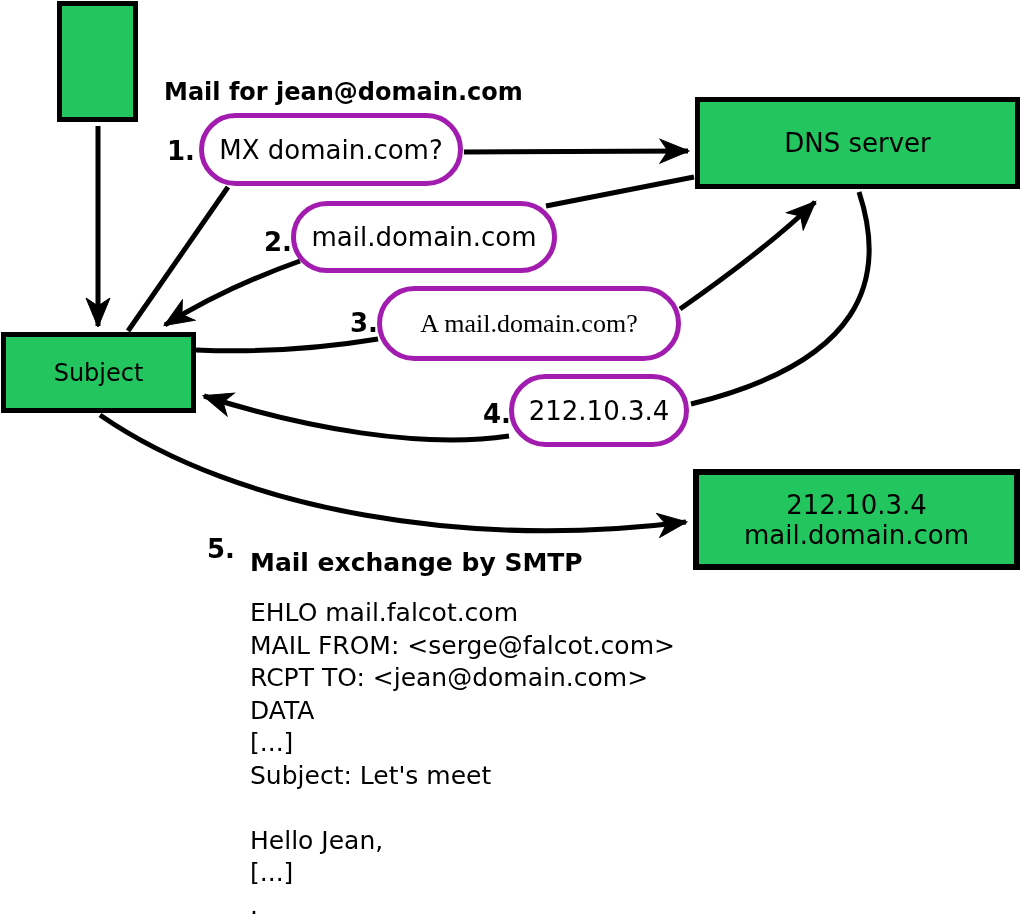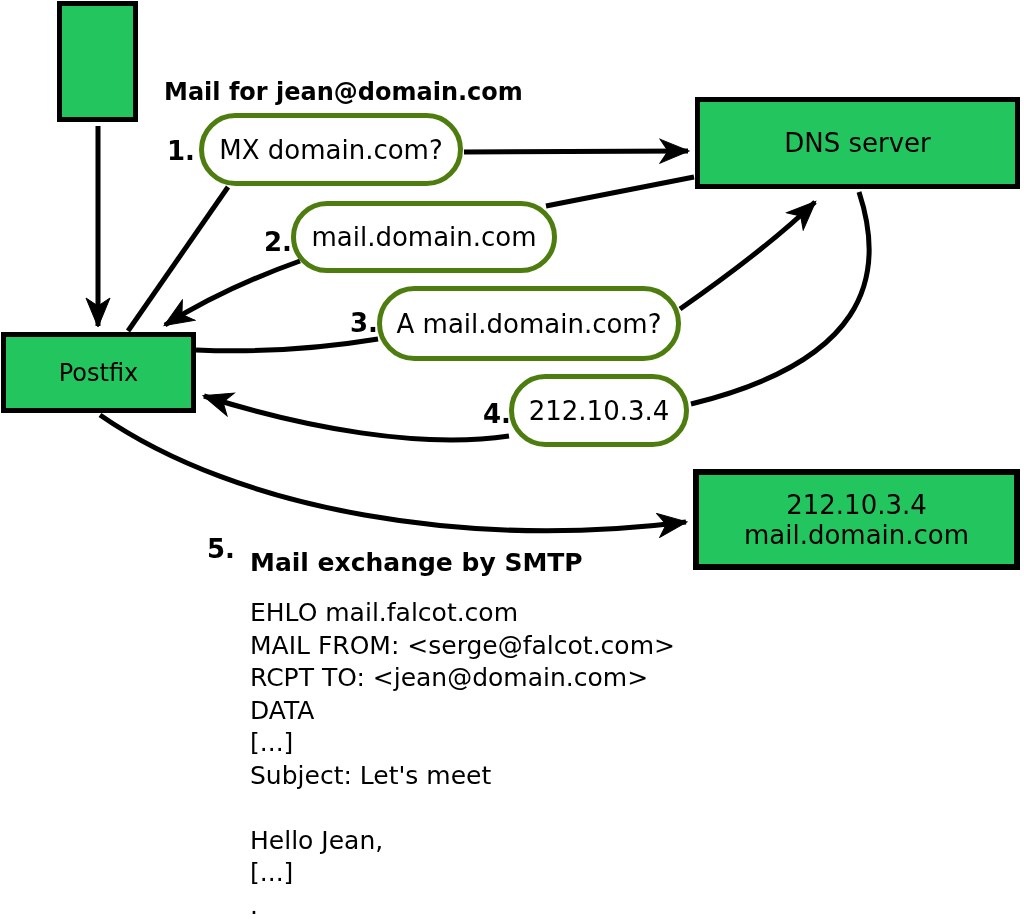--- a/index.html
+++ b/index.html
@@ -8,21 +8,21 @@
     font-family:"DejaVu Sans","Liberation Sans",sans-serif;color:#000;
     overflow:hidden;
   }
   svg.wires{position:absolute;left:0;top:0;z-index:0;}
   .node{
     position:absolute;background:#22c55e;border:5px solid #000;
     display:flex;align-items:center;justify-content:center;text-align:center;
     box-sizing:border-box;z-index:1;
   }
   .pill{
-    position:absolute;background:#ffffff;border:5px solid #4d7c0f;border-radius:40px;
+    position:absolute;background:#ffffff;border:5px solid #a21caf;border-radius:40px;
     display:flex;align-items:center;justify-content:center;text-align:center;
     box-sizing:border-box;z-index:1;font-size:26px;
   }
   .num{
     position:absolute;z-index:2;font-weight:bold;font-size:26px;line-height:1;
   }
   .freetext{position:absolute;z-index:2;line-height:1.2;white-space:nowrap;}
   .header-label{font-size:24px;font-weight:600;}
   .step5-label{font-size:25px;font-weight:600;}
   .smtp{
@@ -52,39 +52,39 @@
       <path d="M 680 309 C 733 272 785 231 815 202" marker-end="url(#ah)"></path>
       <path d="M 859 192 C 888 280 862 362 691 404"></path>
       <path d="M 509 436 C 420 449 305 428 204 396" marker-end="url(#ah)"></path>
       <path d="M 100 415 C 240 512 470 549 686 522" marker-end="url(#ah)"></path>
     </g>
   </svg>
 
   <div class="node" style="left:57px;top:1px;width:81px;height:121px;"></div>
 
   <div class="node" style="left:1px;top:332px;width:195px;height:81px;font-size:24px;">
-    <span>Postfix</span>
+    <span>Subject</span>
   </div>
 
   <div class="node" style="left:695px;top:97px;width:325px;height:92px;font-size:26px;">
     <span>DNS server</span>
   </div>
 
   <div class="node twoline" style="left:693px;top:469px;width:327px;height:101px;border-width:6px;">
     <span>212.10.3.4</span>
     <span>mail.domain.com</span>
   </div>
 
   <div class="pill" style="left:199px;top:113px;width:264px;height:73px;">
     <span>MX domain.com?</span>
   </div>
   <div class="pill" style="left:291px;top:201px;width:266px;height:72px;">
     <span>mail.domain.com</span>
   </div>
-  <div class="pill" style="left:377px;top:286px;width:304px;height:75px;">
+  <div class="pill" style="left:377px;top:286px;width:304px;height:75px;font-family:Liberation Serif, serif;">
     <span>A mail.domain.com?</span>
   </div>
   <div class="pill" style="left:509px;top:374px;width:180px;height:73px;">
     <span>212.10.3.4</span>
   </div>
 
   <div class="num" style="left:167px;top:138px;">1.</div>
   <div class="num" style="left:264px;top:229px;">2.</div>
   <div class="num" style="left:350px;top:310px;">3.</div>
   <div class="num" style="left:483px;top:401px;">4.</div>

